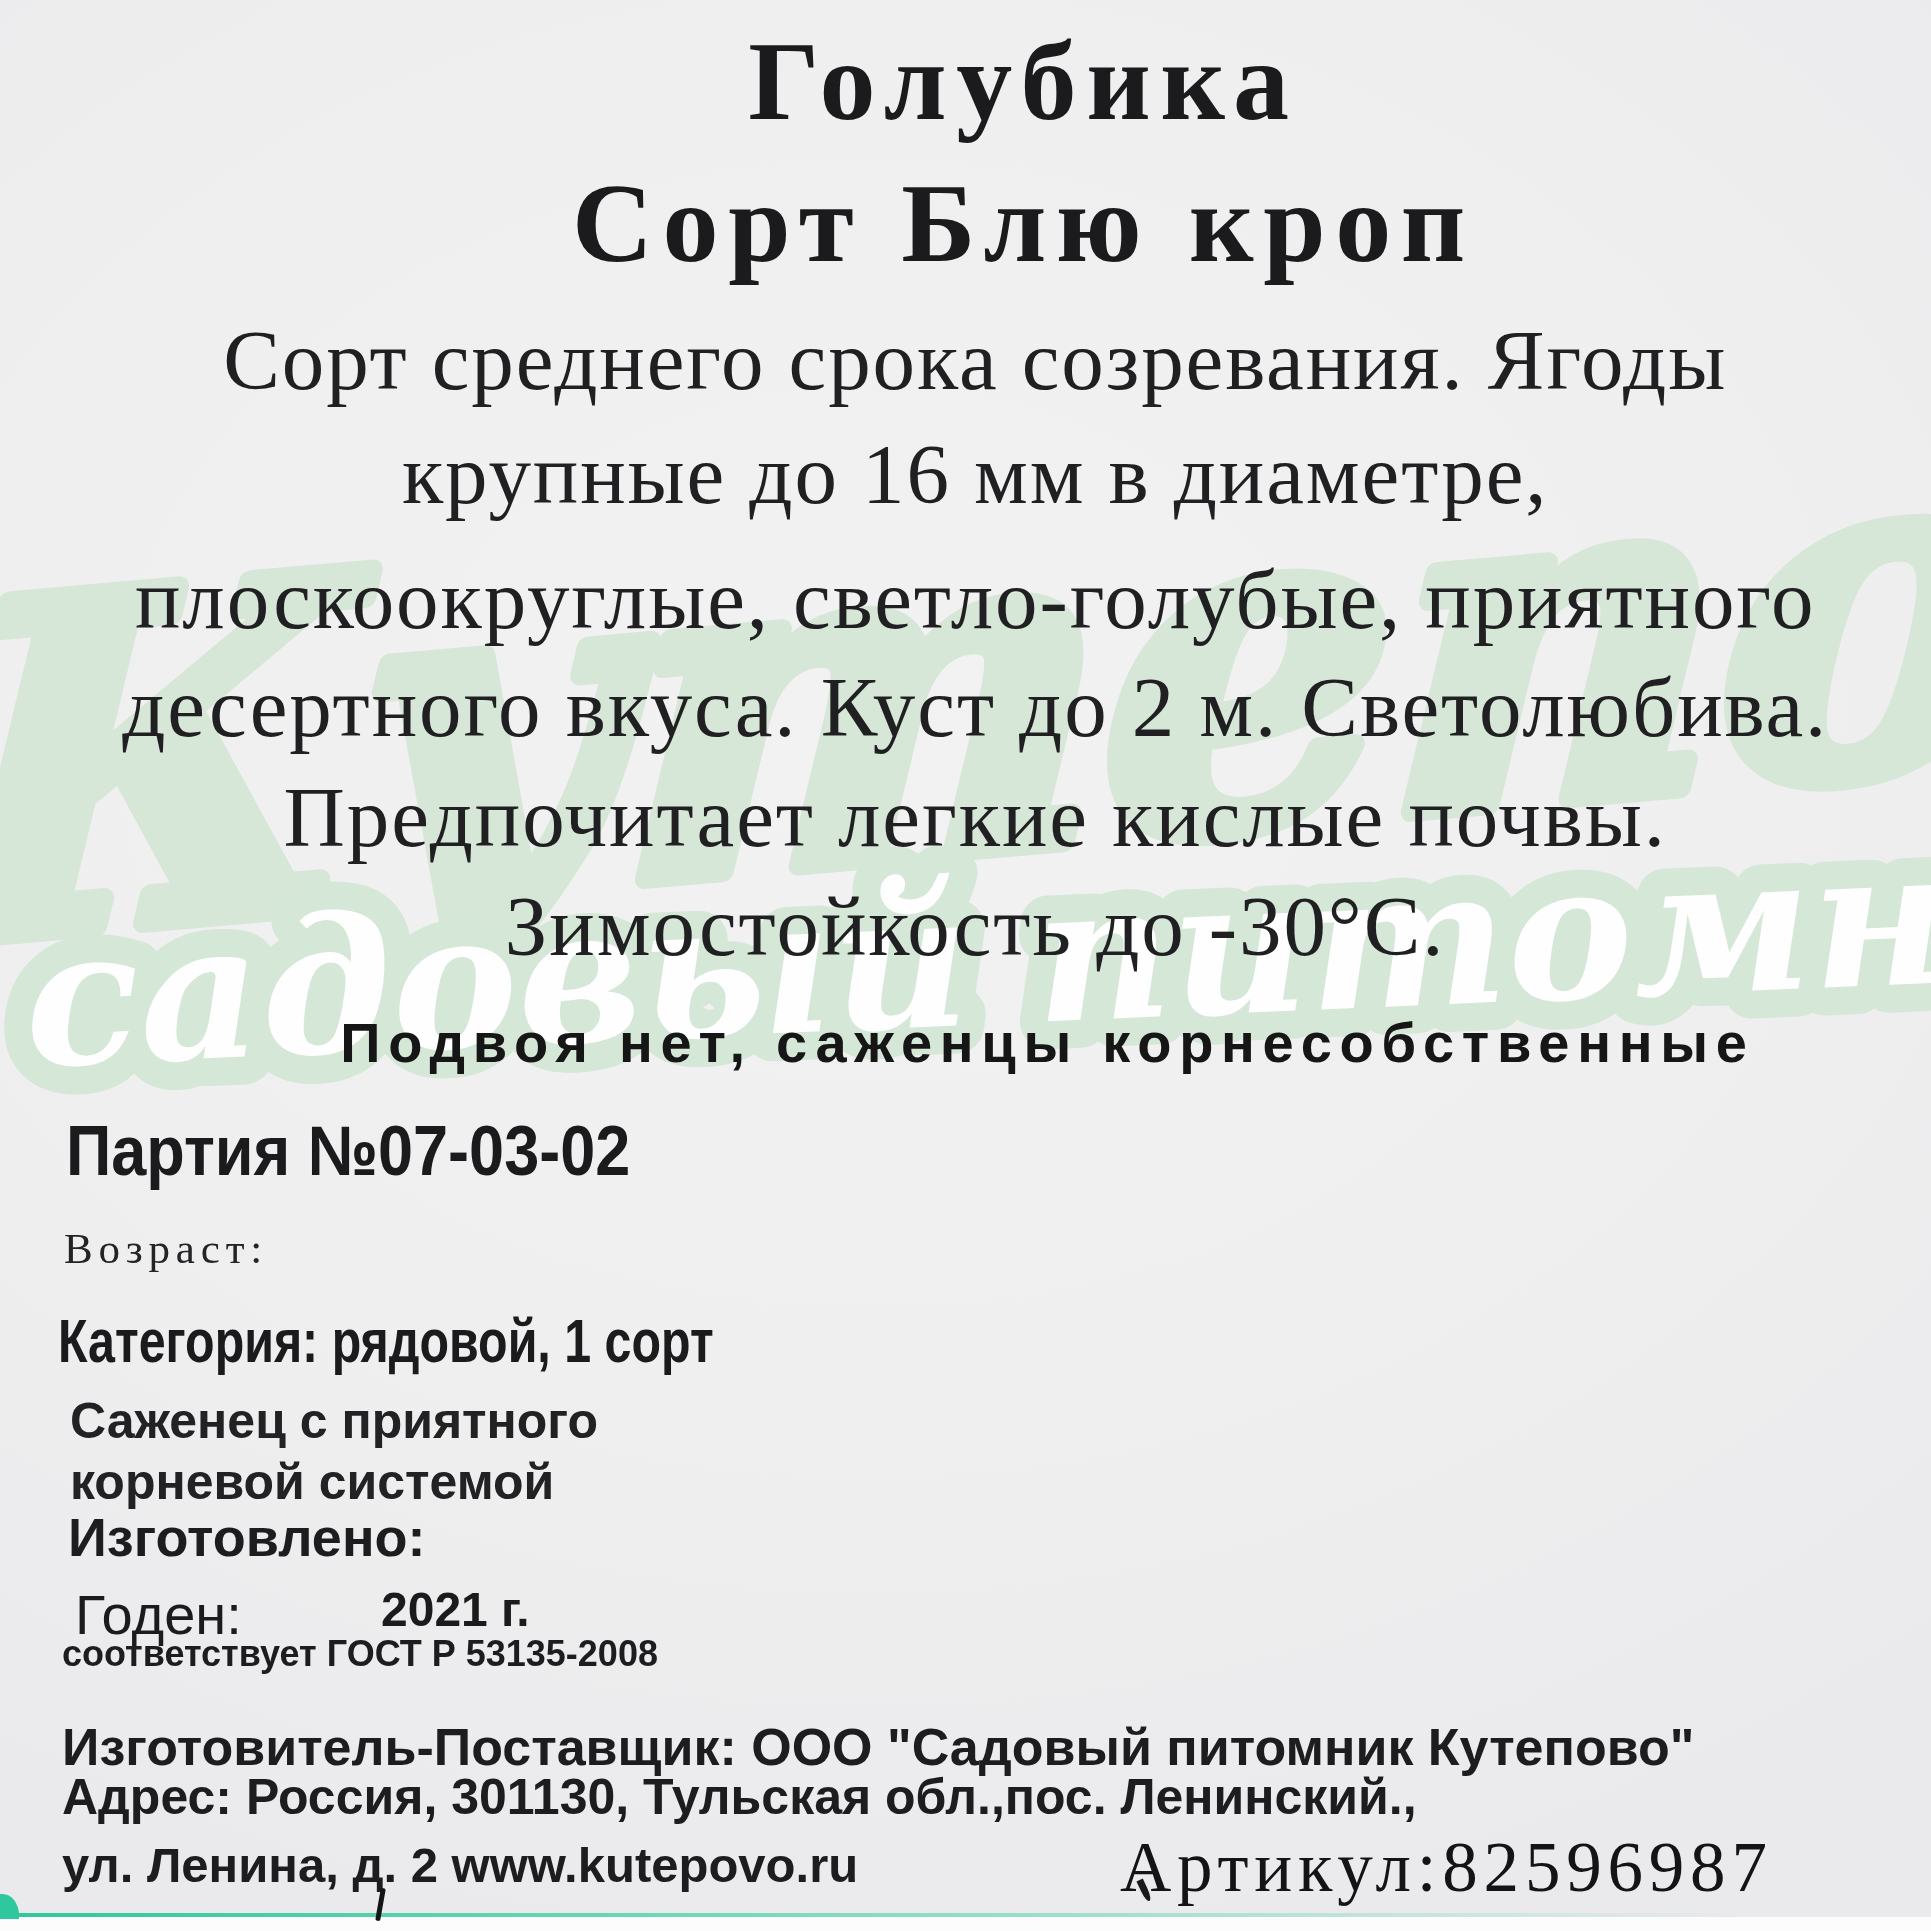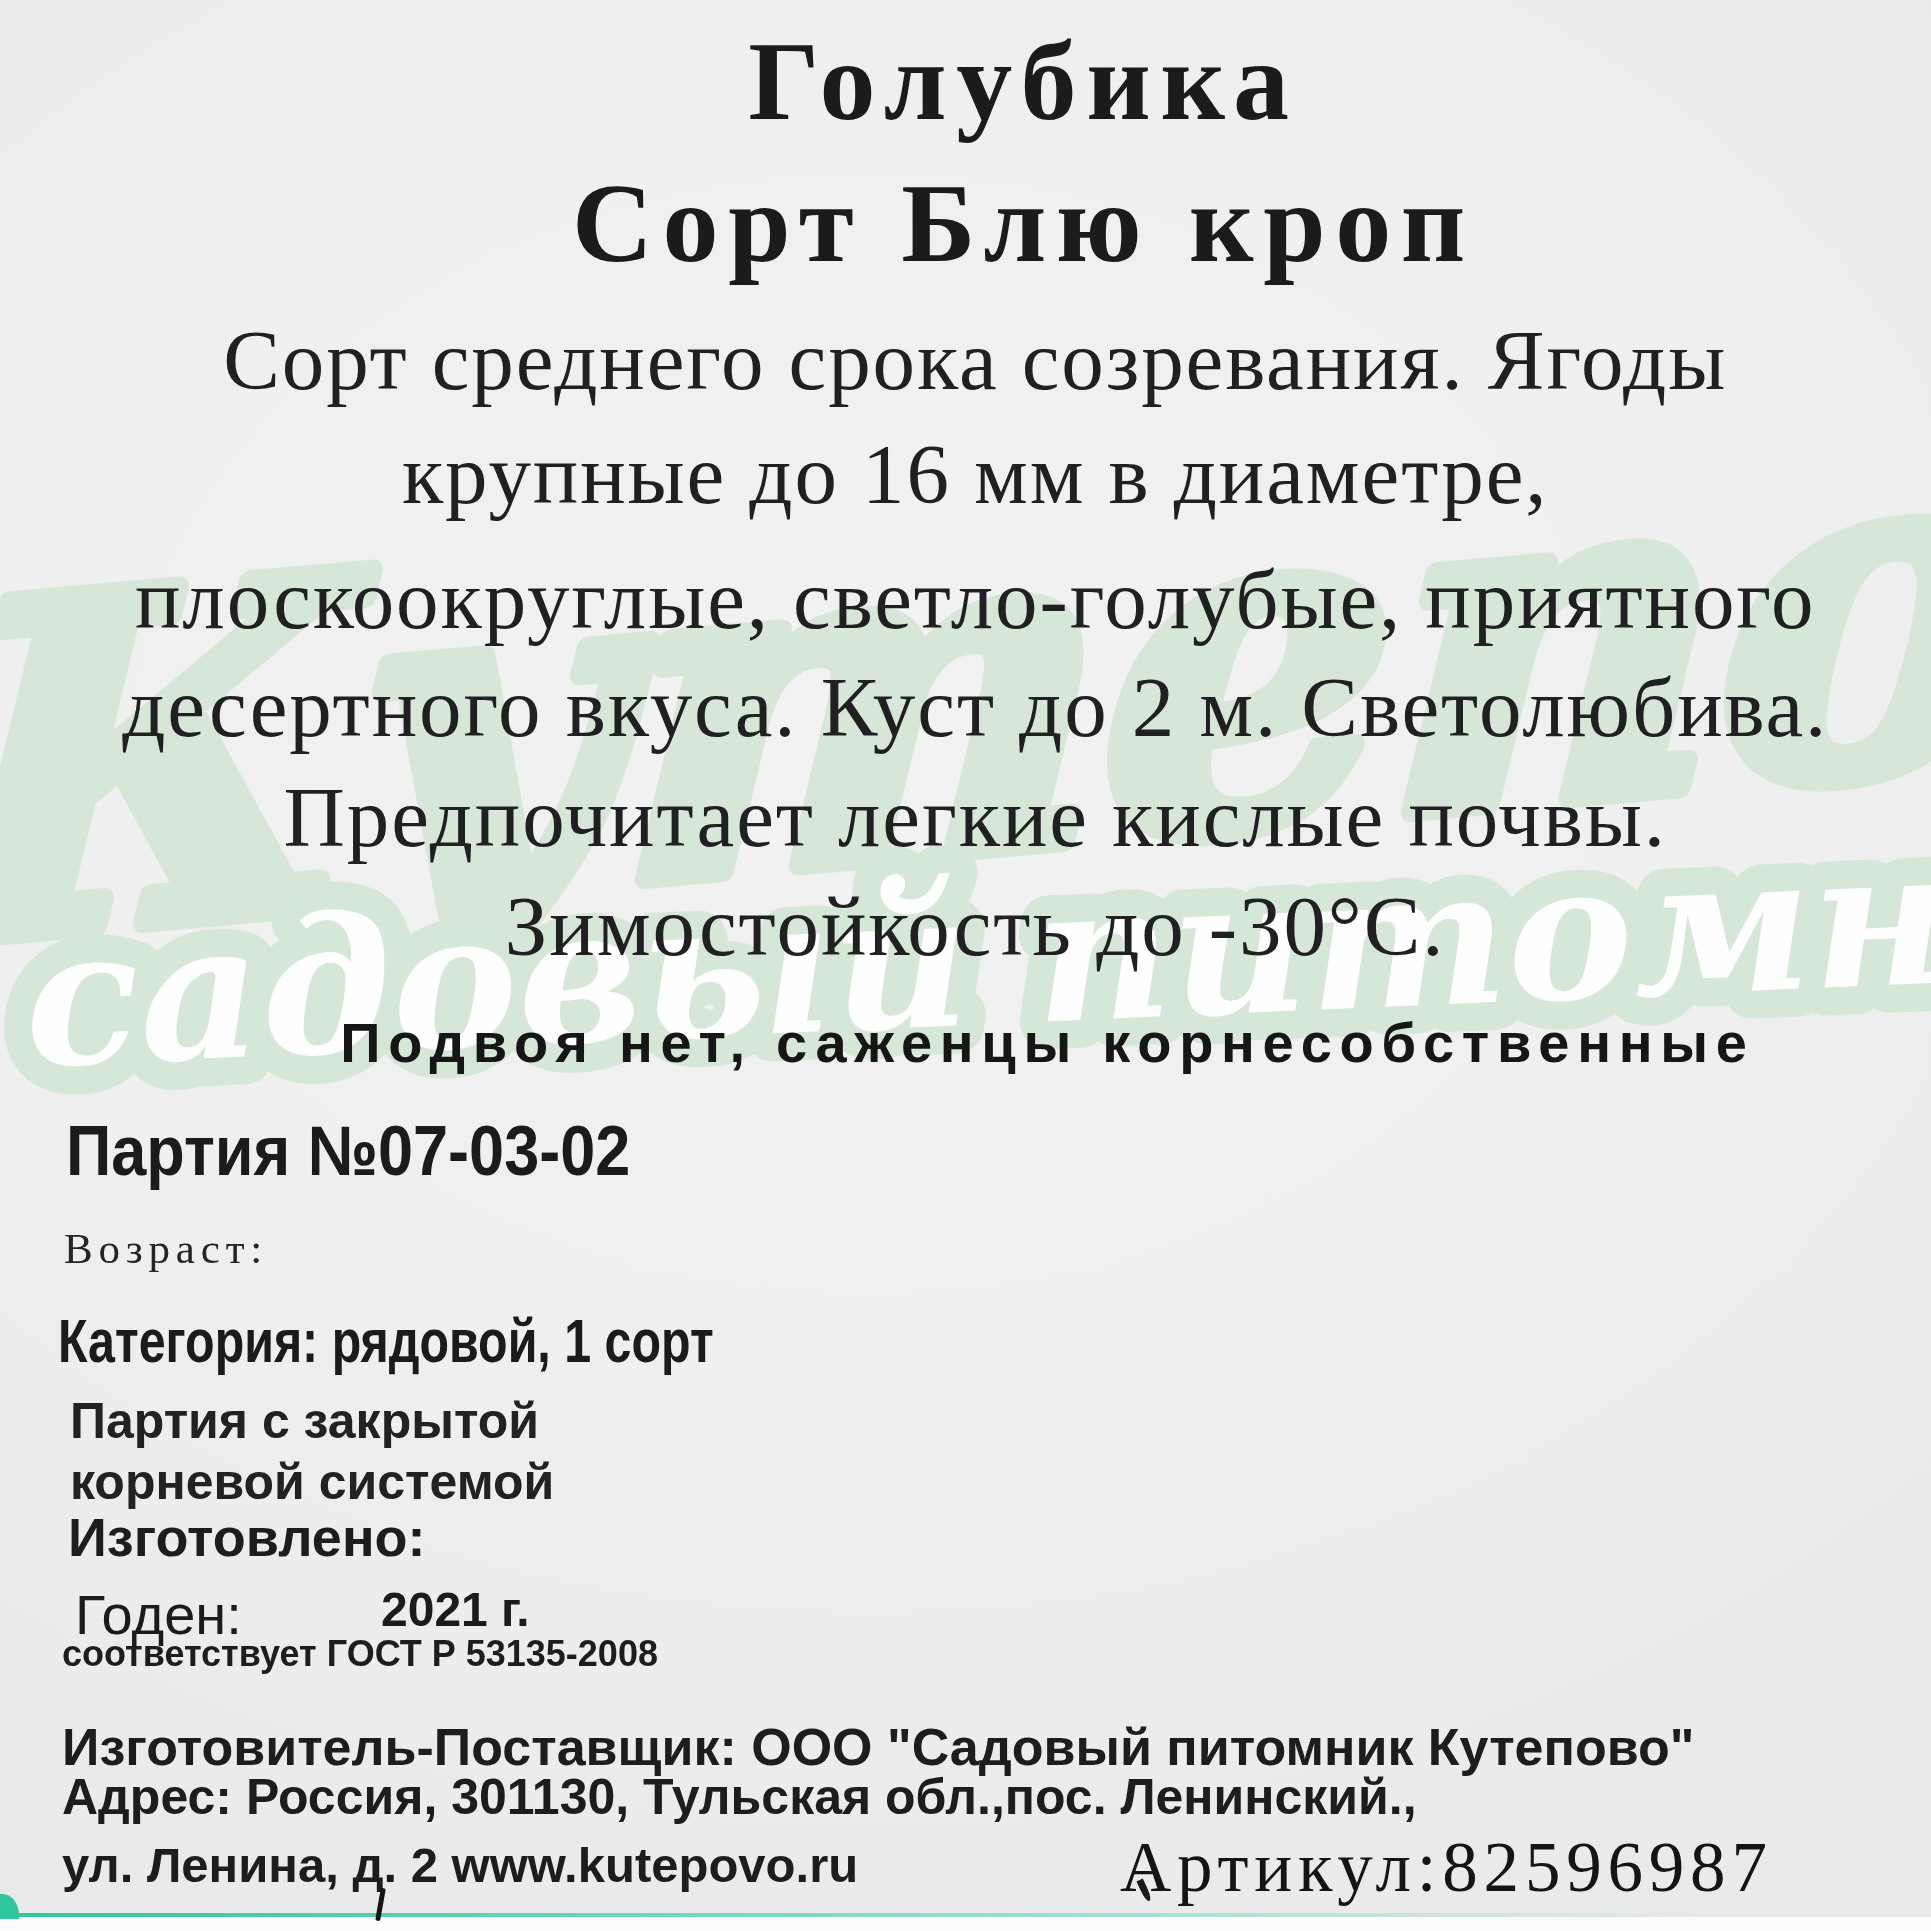--- a/index.html
+++ b/index.html
@@ -84,21 +84,21 @@
     <div class="abs serif p-line p2">плоскоокруглые, светло-голубые, приятного</div>
     <div class="abs serif p-line p3">десертного вкуса. Куст до 2 м. Светолюбива.</div>
     <div class="abs serif p-line p4">Предпочитает легкие кислые почвы.</div>
     <div class="abs serif p-line p5">Зимостойкость до -30°С.</div>
 
     <div class="abs sans rootstock">Подвоя нет, саженцы корнесобственные</div>
 
     <div class="abs sans batch">Партия №07-03-02</div>
     <div class="abs serif age">Возраст:</div>
     <div class="abs sans category">Категория: рядовой, 1 сорт</div>
-    <div class="abs sans sapling1">Партия с закрытой</div>
+    <div class="abs sans sapling1">Саженец с приятного</div>
     <div class="abs sans made">Изготовлено:</div>
     <div class="abs sans sapling2">корневой системой</div>
     <div class="abs sans valid-label">Годен:</div>
     <div class="abs sans valid-value">2021 г.</div>
     <div class="abs sans gost">соответствует ГОСТ Р 53135-2008</div>
     <div class="abs sans manufacturer">Изготовитель-Поставщик: ООО "Садовый питомник Кутепово"</div>
     <div class="abs sans address1">Адрес: Россия, 301130, Тульская обл.,пос. Ленинский.,</div>
     <div class="abs sans address2">ул. Ленина, д. 2 www.kutepovo.ru</div>
 
     <div class="abs serif article">

